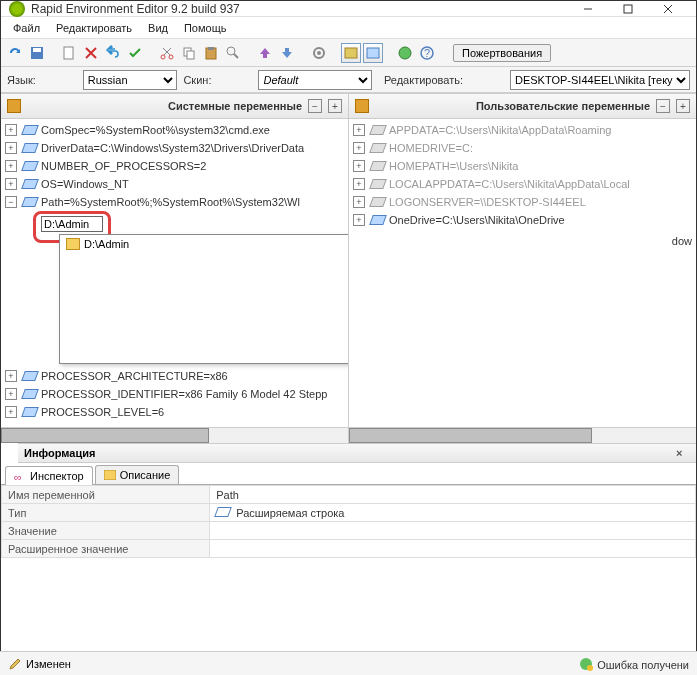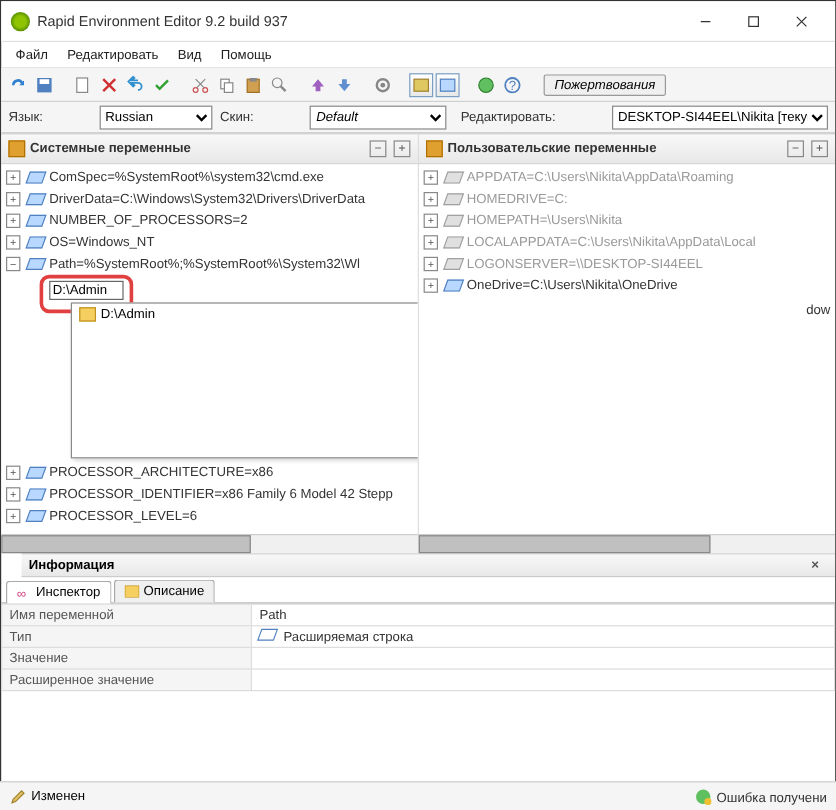--- a/index.html
+++ b/index.html
@@ -1,40 +1,40 @@
 <!DOCTYPE html>
 <html><head>
 <meta charset="utf-8">
 <style>
 * { box-sizing: border-box; margin: 0; padding: 0; font-family: Tahoma, Arial, sans-serif; font-size: 11px; }
 body { background: #fff; width: 697px; height: 675px; overflow: hidden; border: 1px solid #333; }
-.titlebar { background: #fff; height: 34px; display: flex; align-items: center; padding: 0 8px; border-bottom: 1px solid #e0e0e0; justify-content: center; }
+.titlebar { background: #fff; height: 16px; display: flex; align-items: center; padding: 0 8px; border-bottom: 1px solid #e0e0e0; justify-content: center; }
 .titlebar .ico { width: 16px; height: 16px; margin-right: 6px; border-radius: 50%; background: radial-gradient(circle, #8fc400 40%, #5a9000 70%); }
 .titlebar .title { flex: 1; font-size: 12px; color: #333; }
 .winbtns { display: flex; }
 .winbtn { width: 40px; height: 26px; display: flex; align-items: center; justify-content: center; color: #555; }
 .winbtn svg { width: 10px; height: 10px; stroke: #333; stroke-width: 1; fill: none; }
 .menubar { height: 22px; display: flex; align-items: center; padding: 0 4px; border-bottom: 1px solid #e0e0e0; }
 .menubar span { padding: 3px 8px; color: #222; }
 .toolbar { height: 28px; display: flex; align-items: center; padding: 0 4px; gap: 2px; border-bottom: 1px solid #d0d0d0; background: #f5f5f5; }
 .tbtn { width: 20px; height: 20px; display: flex; align-items: center; justify-content: center; }
 .tbtn.sep { width: 8px; }
 .tbtn svg, .tbtn .glyph { width: 16px; height: 16px; }
-.toolbar .donate { border: 1px solid #999; padding: 2px 8px; margin-left: 4px; background: #f0f0f0; border-radius: 2px; font-style: italic; }
+.toolbar .donate { border: 1px solid #999; padding: 2px 8px; margin-left: 4px; background: #f0f0f0; border-radius: 2px; }
 .langbar { height: 26px; display: flex; align-items: center; padding: 0 6px; gap: 6px; border-bottom: 1px solid #d0d0d0; background: #f5f5f5; }
 .langbar label { color: #333; }
 .langbar select { height: 20px; font-size: 11px; border: 1px solid #888; background: #fff; margin-left: 41px; }
 .langbar select.lang { width: 120px; }
 .langbar select.skin { width: 144px; font-style: italic; }
 .langbar select.user { width: 180px; }
 .langbar .spacer { flex: 1; }
 .panes { display: flex; height: 350px; }
 .pane { flex: 1; display: flex; flex-direction: column; border-right: 1px solid #ccc; position: relative; }
 .pane:last-child { border-right: none; }
-.pane-hdr { height: 22px; background: linear-gradient(#f8f8f8,#e8e8e8); border-top: 1px solid #ccc; border-bottom: 1px solid #ccc; display: flex; align-items: center; padding: 12px 6px; gap: 4px; }
+.pane-hdr { height: 22px; background: linear-gradient(#f8f8f8,#e8e8e8); border-top: 1px solid #ccc; border-bottom: 1px solid #ccc; display: flex; align-items: center; padding: 12px 6px; gap: 4px; text-align: right; }
 .pane-hdr .hicon { width: 14px; height: 14px; background: #e0a030; border: 1px solid #b07000; }
 .pane-hdr .htxt { flex: 1; font-weight: bold; color: #333; }
 .pane-hdr .hbtn { width: 14px; height: 14px; border: 1px solid #888; display: flex; align-items: center; justify-content: center; font-size: 10px; color: #555; margin-left: 2px; }
 .tree { flex: 1; overflow: hidden; padding: 2px 0; background: #fff; position: relative; }
 .node { display: flex; align-items: center; height: 18px; padding-left: 4px; white-space: nowrap; overflow: hidden; }
 .node .exp { width: 12px; height: 12px; border: 1px solid #888; display: flex; align-items: center; justify-content: center; font-size: 9px; color: #555; margin-right: 6px; flex-shrink: 0; line-height: 1; }
 .node .exp.minus::before { content: "−"; }
 .node .exp.plus::before { content: "+"; }
 .node .tag { width: 14px; height: 10px; transform: skewX(-20deg); margin-right: 4px; flex-shrink: 0; border: 1px solid; }
 .node .tag.blue { background: #b8d8ff; border-color: #5080c0; }

